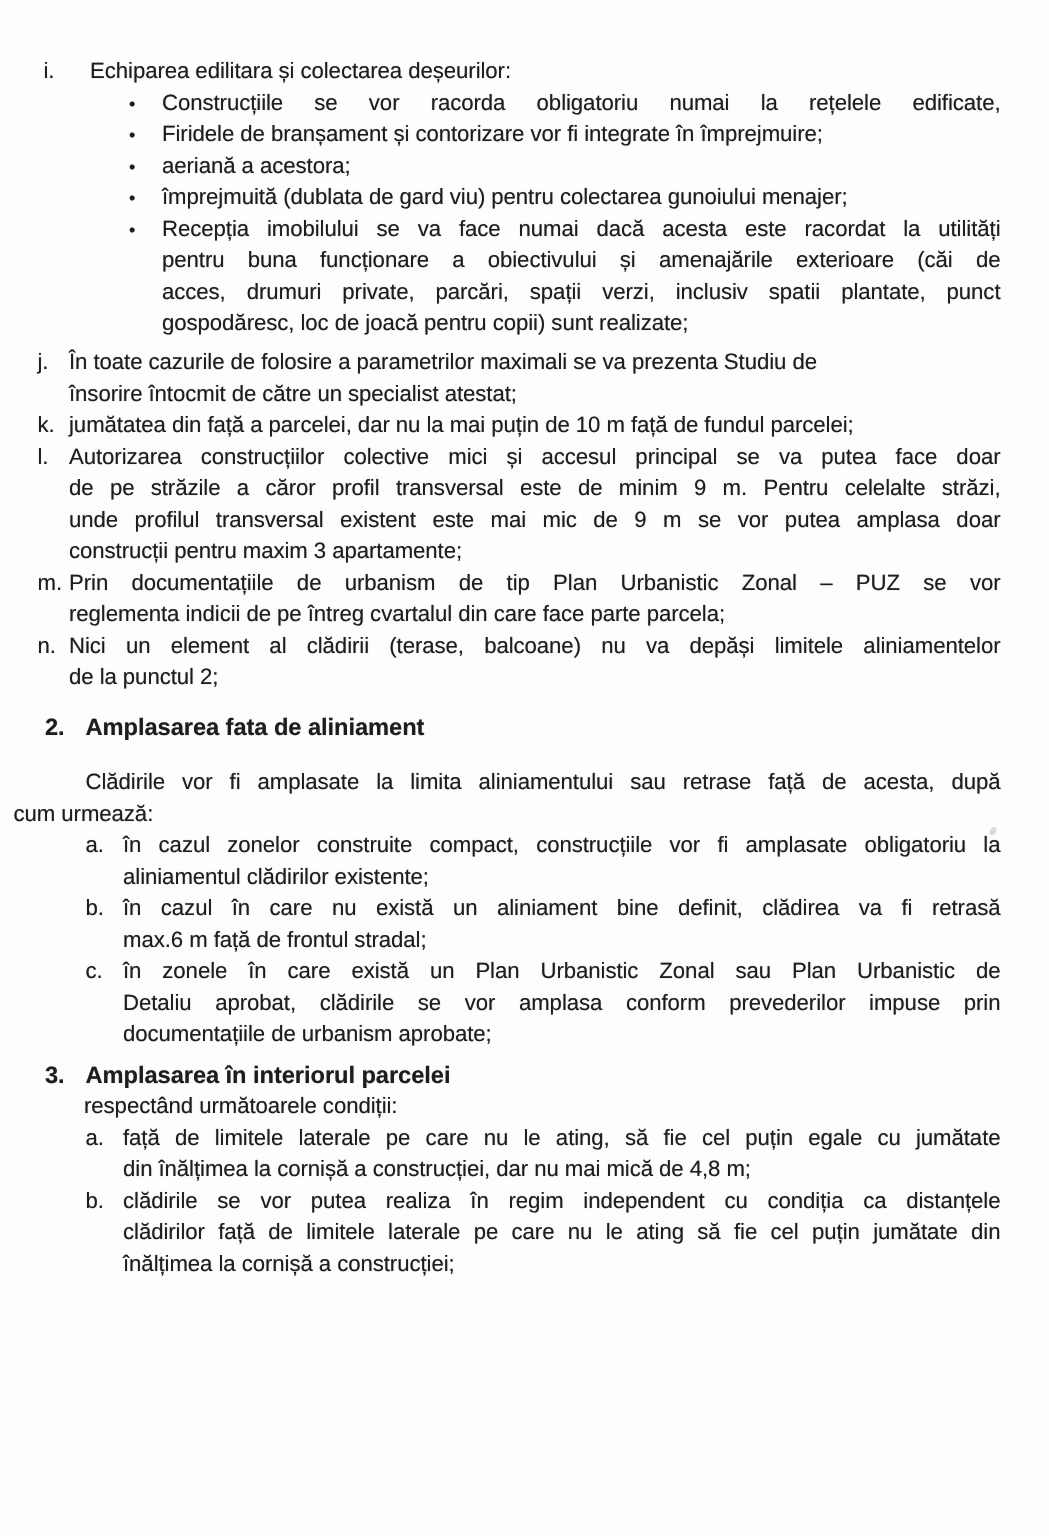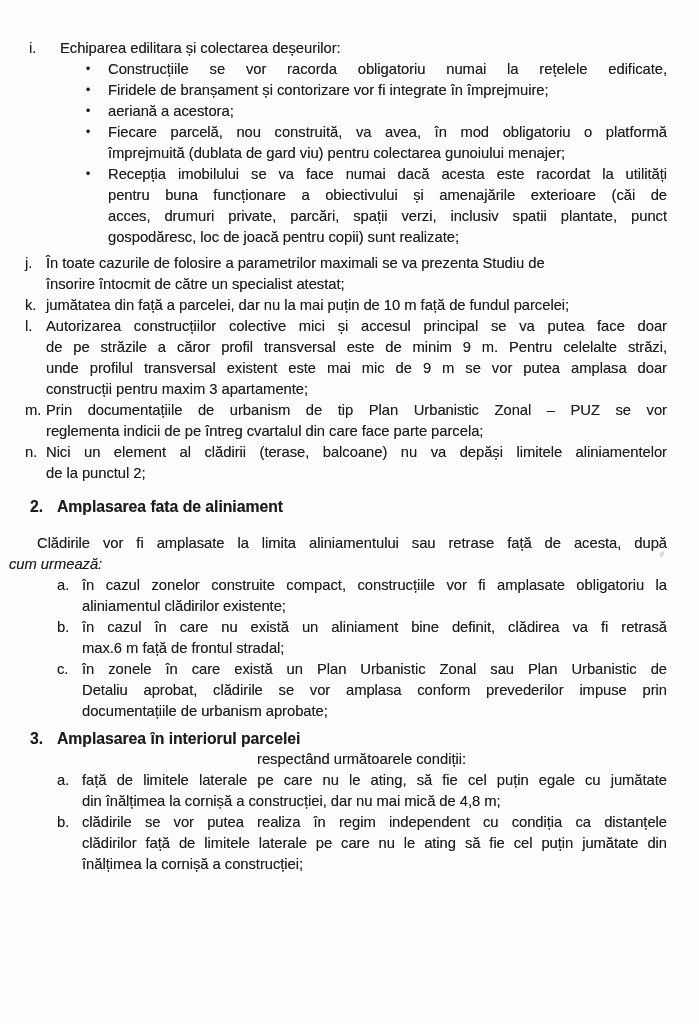--- a/index.html
+++ b/index.html
@@ -33,23 +33,23 @@
   .out    { margin-left: 25px; }  .out > .lab    { width: 21px; }
   .sub    { margin-left: 57px; }  .sub > .lab    { width: 25px; }
 
   .gap-j { margin-top: 5px; }
 
   .hd { display: flex; margin-left: 30px; font-weight: bold; font-size: 15.8px; }
   .hd > .lab { width: 27px; }
   .hd2 { margin-top: 12px; }
   .hd3 { margin-top: 6px; }
 
-  .s2intro-l1 { margin-left: 37px; margin-top: 16px; }
-  .s2intro-l2 { margin-left: 9px; font-style: italic; }
-  .s3intro { margin-left: 56px; text-align: center; }
+  .s2intro-l1 { margin-left: 57px; margin-top: 16px; }
+  .s2intro-l2 { margin-left: 9px; }
+  .s3intro { margin-left: 56px; }
   .s3intro-l1 { margin-top: 17px; }
 
   .speck {
     position: absolute; left: 660px; top: 551px;
     width: 4px; height: 6px;
     background: #dcdcda; border-radius: 50%;
     transform: rotate(28deg);
   }
 </style>
 </head>
@@ -81,21 +81,20 @@
   <div class="item blt">
     <span class="lab">•</span>
     <div class="content">
       <span class="ln">aeriană a acestora;</span>
     </div>
   </div>
 
   <div class="item blt">
     <span class="lab">•</span>
     <div class="content">
-      <span class="ln jst">Fiecare parcelă, nou construită, va avea, în mod obligatoriu o platformă</span>
       <span class="ln">împrejmuită (dublata de gard viu) pentru colectarea gunoiului menajer;</span>
     </div>
   </div>
 
   <div class="item blt">
     <span class="lab">•</span>
     <div class="content">
       <span class="ln jst">Recepția imobilului se va face numai dacă acesta este racordat la utilități</span>
       <span class="ln jst">pentru buna funcționare a obiectivului și amenajările exterioare (căi de</span>
       <span class="ln jst">acces, drumuri private, parcări, spații verzi, inclusiv spatii plantate, punct</span>

